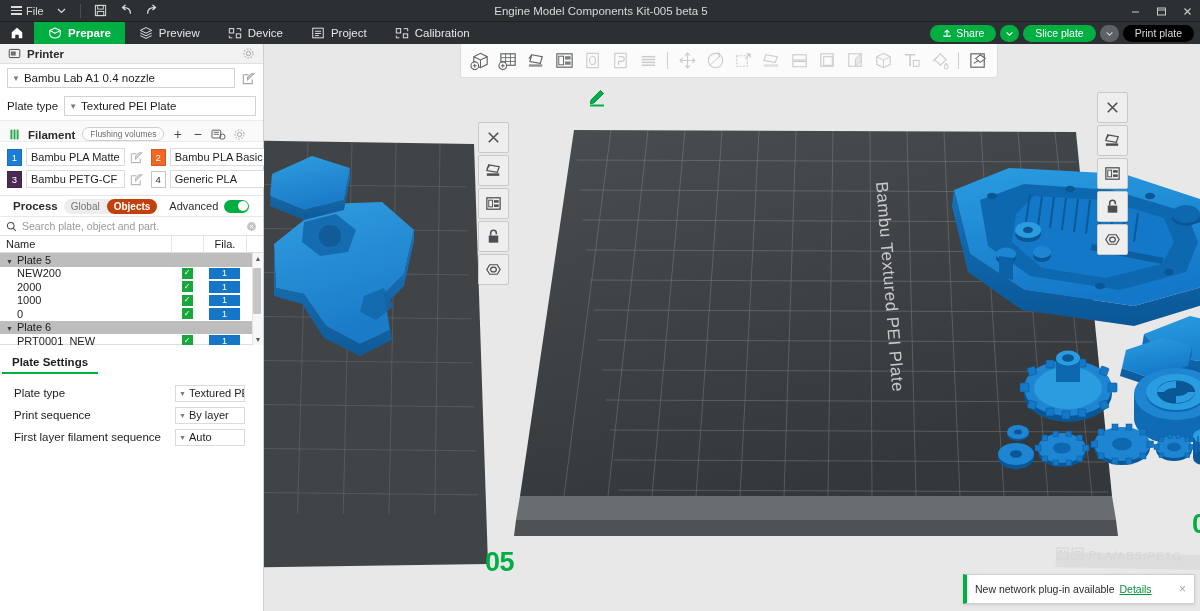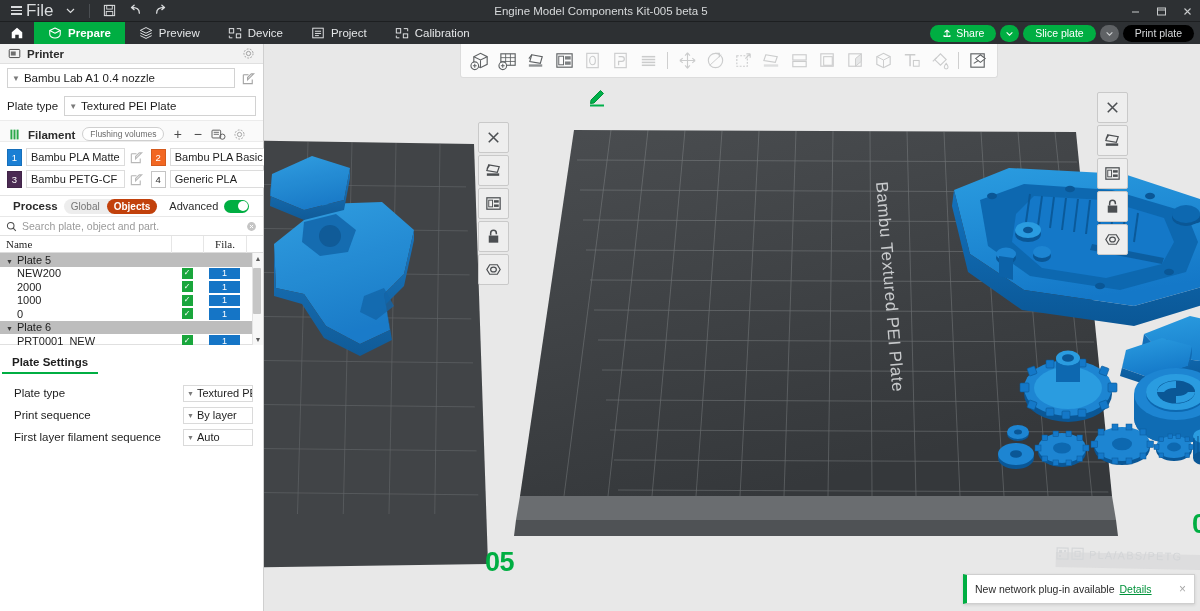--- a/index.html
+++ b/index.html
@@ -13,21 +13,21 @@
 
   
   .titlebar {
     position: absolute; top: 0; left: 0; width: 1200px; height: 22px;
     background: #2d3033; display: flex; align-items: center;
     border-bottom: 1px solid #1d1f21;
   }
   .tb-left { display: flex; align-items: center; height: 22px; padding-left: 6px; gap: 2px; }
   .tb-btn {
     display: flex; align-items: center; justify-content: center;
-    height: 16px; padding: 0 5px; color: #d9dbdd; font-size: 17px; gap: 4px;
+    height: 16px; padding: 0 5px; color: #d9dbdd; font-size: 11px; gap: 4px;
   }
   .hamburger { display: inline-flex; flex-direction: column; gap: 2px; width: 11px; }
   .hamburger i { display: block; height: 1.5px; background: #d9dbdd; width: 11px; }
   .tb-sep { width: 1px; height: 14px; background: #4a4e52; margin: 0 6px; }
   .tb-title {
     position: absolute; left: 2px; right: 0; text-align: center;
     font-size: 11.5px; color: #d7d9db; pointer-events: none; line-height: 22px;
   }
   .winctl { position: absolute; right: 0; top: 0; height: 22px; display: flex; }
   .winctl div {
@@ -134,21 +134,20 @@
   .searchrow input {
     flex: 1; border: 0; outline: 0; font-size: 10.5px; color: #555;
     font-family: "Liberation Sans", sans-serif; background: transparent;
   }
   .searchrow input::placeholder { color: #9a9a9a; }
 
   .objtable { position: relative; background: #fff; }
   .objhead {
     display: flex; align-items: center; height: 17px; font-size: 11px; color: #1d1d1d;
     border-bottom: 1px solid #dcdcdc;
-    font-family: Liberation Serif, serif;
   }
   .objhead .c-name { flex: 1; padding-left: 6px; }
   .objhead .c-mid { width: 32px; border-left: 1px solid #e6e6e6; height: 17px; }
   .objhead .c-fila { width: 43px; text-align: center; border-left: 1px solid #e6e6e6; line-height: 17px; }
   .objhead .c-end { width: 17px; border-left: 1px solid #e6e6e6; height: 17px; }
   .objrows { height: 92px; overflow: hidden; position: relative; }
   .orow { display: flex; align-items: center; height: 13.5px; font-size: 11px; color: #1d1d1d; }
   .orow.plate { background: #bdbdbd; font-weight: normal; }
   .orow .nm { flex: 1; padding-left: 6px; white-space: nowrap; overflow: hidden; }
   .orow .nm.child { padding-left: 17px; }
@@ -165,21 +164,21 @@
   }
   .orow .endc { width: 17px; }
   .vscroll {
     position: absolute; right: 0; top: 0; width: 11px; bottom: 0; background: #f7f7f7;
     border-left: 1px solid #e4e4e4; display: flex; flex-direction: column; align-items: center;
   }
   .vscroll .arrow { font-size: 7px; color: #5a5a5a; height: 11px; line-height: 11px; }
   .vscroll .thumb { width: 8px; background: #c6c6c6; border-radius: 1px; margin: 1px 0; }
   .vscroll .track { flex: 1; width: 100%; position: relative; }
 
-  .plate-settings { padding: 7px 4px 0 0; }
+  .plate-settings { padding: 7px 12px 0 0; }
   .ps-title {
     font-size: 11.5px; font-weight: bold; color: #1d1d1d; padding: 0 10px 4px 10px;
     display: inline-block; border-bottom: 2px solid #00ae42; margin-left: 2px;
   }
   .ps-divider { height: 1px; background: #e0e0e0; margin-top: -1px; }
   .ps-row { display: flex; align-items: center; height: 18px; margin: 4px 0; padding: 0 6px; }
   .ps-row .k { flex: 1; font-size: 11.5px; color: #1d1d1d; padding-left: 8px; }
   .ps-row .v {
     width: 70px; height: 17px; border: 1px solid #dadada; background: #fff; font-size: 11px;
     display: flex; align-items: center; padding: 0 3px; color: #1d1d1d; overflow: hidden; white-space: nowrap;

